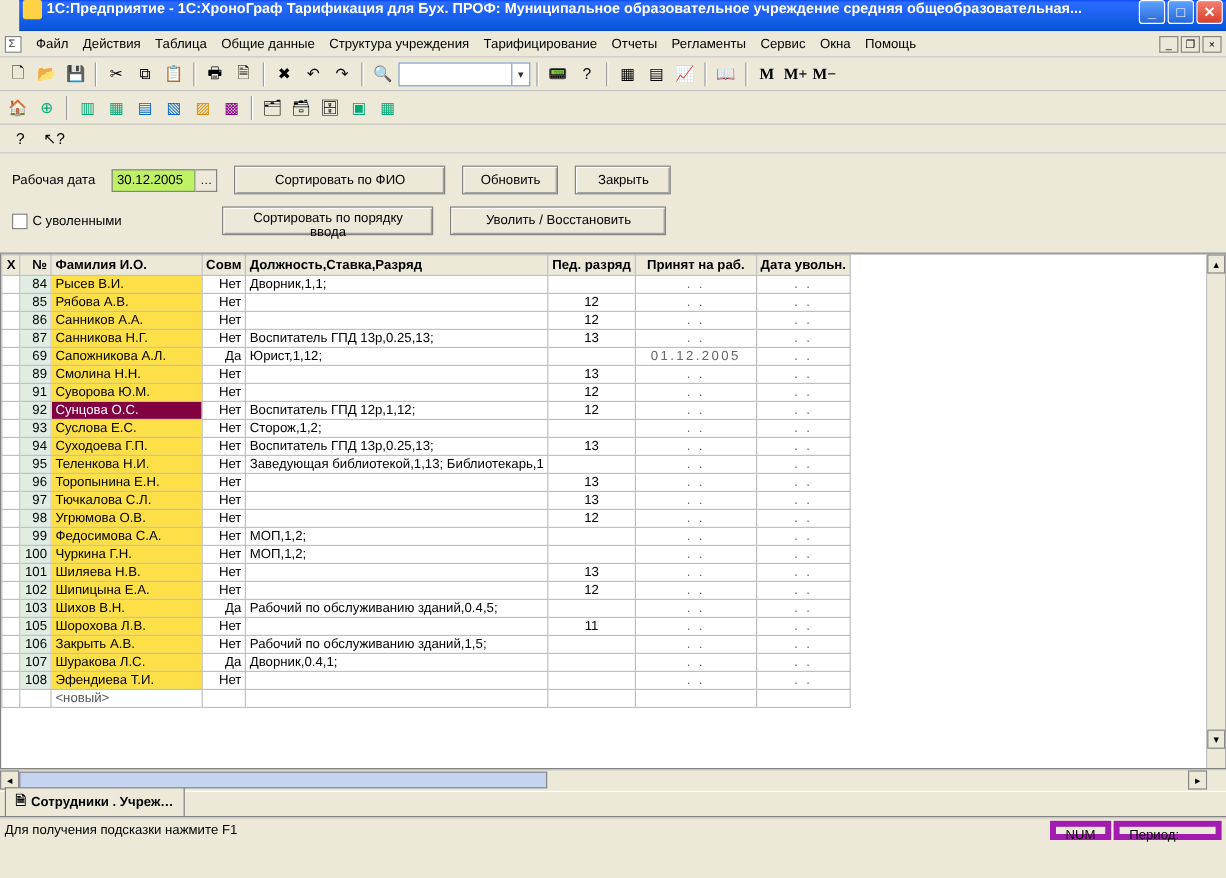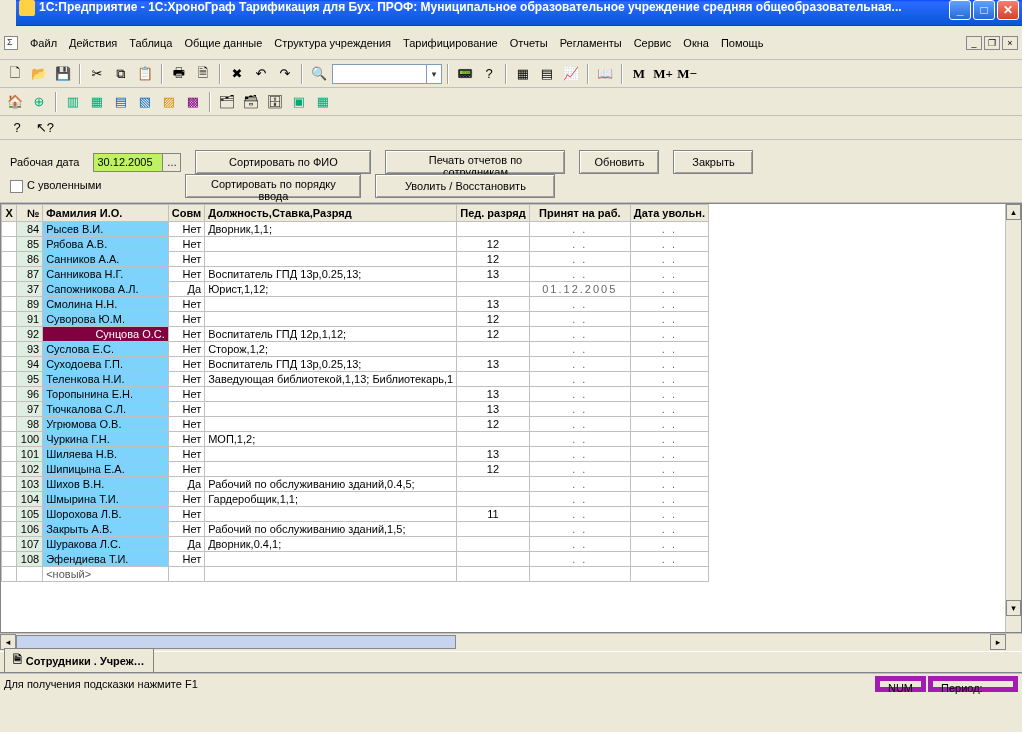--- a/index.html
+++ b/index.html
@@ -7,21 +7,21 @@
 
 
 .titlebar { height: 26px; background: linear-gradient(to bottom, #0a47ff 0%, #2b6bff 8%, #0856d9 95%, #0440a6 100%); display: flex; align-items: flex-start; padding: 0 3px; color: #fff; font-weight: bold; margin-left: 16px; }
 .titlebar .app-icon { width: 16px; height: 16px; margin-right: 4px; background: #ffd143; border-radius: 2px; display:inline-block; }
 .titlebar .title { flex: 1; white-space: nowrap; overflow: hidden; font-size: 12px; }
 .win-btns { display: flex; gap: 2px; }
 .win-btn { width: 22px; height: 20px; border: 1px solid #fff; border-radius: 3px; background: linear-gradient(#5ea2ff,#2868d8); color:#fff; font-weight:bold; text-align:center; line-height:18px; font-size:12px; }
 .win-btn.close { background: linear-gradient(#f48072,#d8402a); }
 
 
-.menubar { background: #ece9d8; border-bottom: 1px solid #c0c0c0; height: 34px; display:flex; align-items:center; padding: 0 4px; }
+.menubar { background: #ece9d8; border-bottom: 1px solid #c0c0c0; height: 22px; display:flex; align-items:center; padding: 0 4px; }
 .menubar .doc-icon { width:14px; height:14px; background:#fff; border:1px solid #888; margin-right:6px; display:inline-block; position:relative; }
 .menubar .doc-icon::after{content:"Σ"; font-size:9px; position:absolute; left:2px; top:0; color:#333;}
 .menubar .item { padding: 2px 6px; cursor: default; }
 .menubar .item:first-letter { text-decoration: underline; }
 .menubar .mdibtns { margin-left:auto; display:flex; gap:2px;}
 .menubar .mdibtn{ width:16px;height:14px;border:1px solid #888;background:#ece9d8;font-size:9px;text-align:center;line-height:12px;}
 
 
 .toolbar { background:#ece9d8; border-bottom:1px solid #c0c0c0; padding:2px 4px; display:flex; align-items:center; gap:2px; height:28px;}
 .toolbar.row2{height:28px;}
@@ -29,41 +29,41 @@
 .tb-btn { width:22px; height:22px; border:1px solid transparent; display:flex; align-items:center; justify-content:center; font-size:13px; cursor:default;}
 .tb-combo{ width:110px; height:20px; border:1px solid #7f9db9; background:#fff; display:flex; align-items:center;}
 .tb-combo .arrow{width:15px;height:18px;border-left:1px solid #7f9db9;text-align:center;line-height:18px;font-size:9px;color:#333;}
 .txt-m{font-weight:bold;font-family:serif;}
 
 
 .helprow{background:#ece9d8;border-bottom:1px solid #c0c0c0;height:24px;display:flex;align-items:center;padding:2px 6px;gap:6px;}
 
 
 .formarea{ background:#ece9d8; padding:10px 10px 4px 10px; border-bottom:1px solid #c0c0c0;}
-.formrow{display:flex;align-items:center;gap:14px;margin-bottom:0;}
+.formrow{display:flex;align-items:center;gap:14px;margin-bottom:10px;}
 .formlabel{font-size:11px;}
 .datefld{border:1px solid #848484;background:#bef264;padding:2px 3px;font-size:11px;width:70px;height:19px;}
 .datebtn{width:18px;height:19px;border:1px solid #848484;border-left:none;background:#ece9d8;text-align:center;line-height:15px;font-size:10px;}
 .btn{border:1px solid #848484;background:#ece9d8;padding:3px 10px;height:24px;font-size:11px;cursor:default;box-shadow:1px 1px 0 #fff inset,-1px -1px 0 #a0a0a0 inset;}
 .chk{width:13px;height:13px;border:1px solid #848484;background:#fff;display:inline-block;vertical-align:middle;margin-right:4px;}
 
 
 .gridwrap{background:#fff;position:relative;height:430px;border:1px solid #848484;margin:0;}
 .grid{border-collapse:collapse;font-size:11px;width:708px;}
 .grid th{border:1px solid #c0c0c0;background:#ece9d8;font-weight:bold;padding:2px 3px;text-align:left;height:17px;white-space:nowrap;}
 .grid td{border:1px solid #c0c0c0;padding:1px 3px;height:14px;white-space:nowrap;overflow:hidden;}
 .grid .col-x{width:16px;text-align:center;}
 .grid .col-n{width:26px;text-align:right;background:#dfeee0;}
-.grid .col-fio{width:140px;background:#7dd3fc;}
+.grid .col-fio{width:140px;background:#fde047;}
 .grid .col-sovm{width:32px;text-align:right;}
 .grid .col-dol{width:240px;}
 .grid .col-ped{width:72px;text-align:center;}
 .grid .col-prin{width:108px;text-align:center;}
 .grid .col-uvol{width:74px;text-align:center;}
-.grid tr.sel .col-fio{background:#800040;color:#fff;text-align:right;}
+.grid tr.sel .col-fio{background:#800040;color:#fff;}
 .grid .newrow td{background:#fff;color:#555;font-style:normal;}
 .dots{color:#666;letter-spacing:2px;}
 .vsb{position:absolute;right:0;top:0;width:16px;height:100%;background:#ece9d8;border-left:1px solid #c0c0c0;}
 .vsb .ar{height:16px;border:1px solid #888;background:#ece9d8;text-align:center;font-size:9px;line-height:14px;}
 .vsb .ar.bot{position:absolute;bottom:16px;left:0;right:0;}
 .hsb{height:16px;background:#ece9d8;border-top:1px solid #c0c0c0;display:flex;align-items:center;margin:0 0 2px 0;}
 .hsb .ar{width:16px;height:16px;border:1px solid #888;background:#ece9d8;text-align:center;font-size:9px;line-height:14px;}
 .hsb .thumb{width:440px;height:14px;background:#c6d4f0;border:1px solid #888;margin-left:0;}
 .hsb .track{flex:1;}
 .hsb .grip{width:16px;height:16px;background:#ece9d8;}
@@ -159,21 +159,20 @@
 </div>
 
 <div class="formarea">
   <div class="formrow">
     <span class="formlabel">Рабочая дата</span>
     <span style="display:flex;">
       <input class="datefld" value="30.12.2005" style="">
       <button class="datebtn">…</button>
     </span>
     <button class="btn" style="width:176px">Сортировать по ФИО</button>
-    <button class="btn" style="width:180px">Печать отчетов по сотрудникам</button>
     <button class="btn" style="width:80px">Обновить</button>
     <button class="btn" style="width:80px">Закрыть</button>
   </div>
   <div class="formrow">
     <label><span class="chk"></span><span>С уволенными</span></label>
     <span style="width:56px"></span>
     <button class="btn" style="width:176px">Сортировать по порядку ввода</button>
     <button class="btn" style="width:180px">Уволить / Восстановить</button>
   </div>
 </div>
@@ -228,21 +227,21 @@
           <td class="col-n">87</td>
           <td class="col-fio">Санникова Н.Г.</td>
           <td class="col-sovm">Нет</td>
           <td class="col-dol">Воспитатель ГПД 13р,0.25,13;</td>
           <td class="col-ped">13</td>
           <td class="col-prin"><span class="dots">. .</span></td>
           <td class="col-uvol"><span class="dots">. .</span></td>
         </tr>
         <tr>
           <td class="col-x"></td>
-          <td class="col-n">37</td>
+          <td class="col-n">69</td>
           <td class="col-fio">Сапожникова А.Л.</td>
           <td class="col-sovm">Да</td>
           <td class="col-dol">Юрист,1,12;</td>
           <td class="col-ped"></td>
           <td class="col-prin"><span class="dots">01.12.2005</span></td>
           <td class="col-uvol"><span class="dots">. .</span></td>
         </tr>
         <tr>
           <td class="col-x"></td>
           <td class="col-n">89</td>
@@ -323,20 +322,30 @@
           <td class="col-prin"><span class="dots">. .</span></td>
           <td class="col-uvol"><span class="dots">. .</span></td>
         </tr>
         <tr>
           <td class="col-x"></td>
           <td class="col-n">98</td>
           <td class="col-fio">Угрюмова О.В.</td>
           <td class="col-sovm">Нет</td>
           <td class="col-dol"></td>
           <td class="col-ped">12</td>
+          <td class="col-prin"><span class="dots">. .</span></td>
+          <td class="col-uvol"><span class="dots">. .</span></td>
+        </tr>
+        <tr>
+          <td class="col-x"></td>
+          <td class="col-n">99</td>
+          <td class="col-fio">Федосимова С.А.</td>
+          <td class="col-sovm">Нет</td>
+          <td class="col-dol">МОП,1,2;</td>
+          <td class="col-ped"></td>
           <td class="col-prin"><span class="dots">. .</span></td>
           <td class="col-uvol"><span class="dots">. .</span></td>
         </tr>
         <tr>
           <td class="col-x"></td>
           <td class="col-n">100</td>
           <td class="col-fio">Чуркина Г.Н.</td>
           <td class="col-sovm">Нет</td>
           <td class="col-dol">МОП,1,2;</td>
           <td class="col-ped"></td>
@@ -362,30 +371,20 @@
           <td class="col-ped">12</td>
           <td class="col-prin"><span class="dots">. .</span></td>
           <td class="col-uvol"><span class="dots">. .</span></td>
         </tr>
         <tr>
           <td class="col-x"></td>
           <td class="col-n">103</td>
           <td class="col-fio">Шихов В.Н.</td>
           <td class="col-sovm">Да</td>
           <td class="col-dol">Рабочий по обслуживанию зданий,0.4,5;</td>
-          <td class="col-ped"></td>
-          <td class="col-prin"><span class="dots">. .</span></td>
-          <td class="col-uvol"><span class="dots">. .</span></td>
-        </tr>
-        <tr>
-          <td class="col-x"></td>
-          <td class="col-n">104</td>
-          <td class="col-fio">Шмырина Т.И.</td>
-          <td class="col-sovm">Нет</td>
-          <td class="col-dol">Гардеробщик,1,1;</td>
           <td class="col-ped"></td>
           <td class="col-prin"><span class="dots">. .</span></td>
           <td class="col-uvol"><span class="dots">. .</span></td>
         </tr>
         <tr>
           <td class="col-x"></td>
           <td class="col-n">105</td>
           <td class="col-fio">Шорохова Л.В.</td>
           <td class="col-sovm">Нет</td>
           <td class="col-dol"></td>

